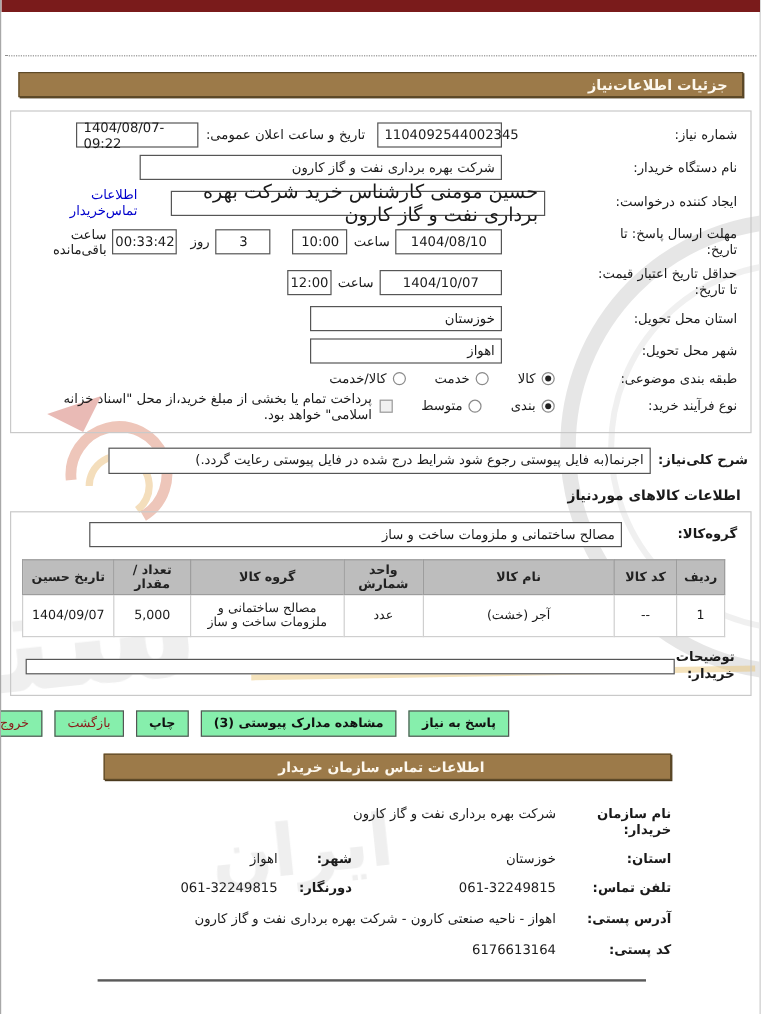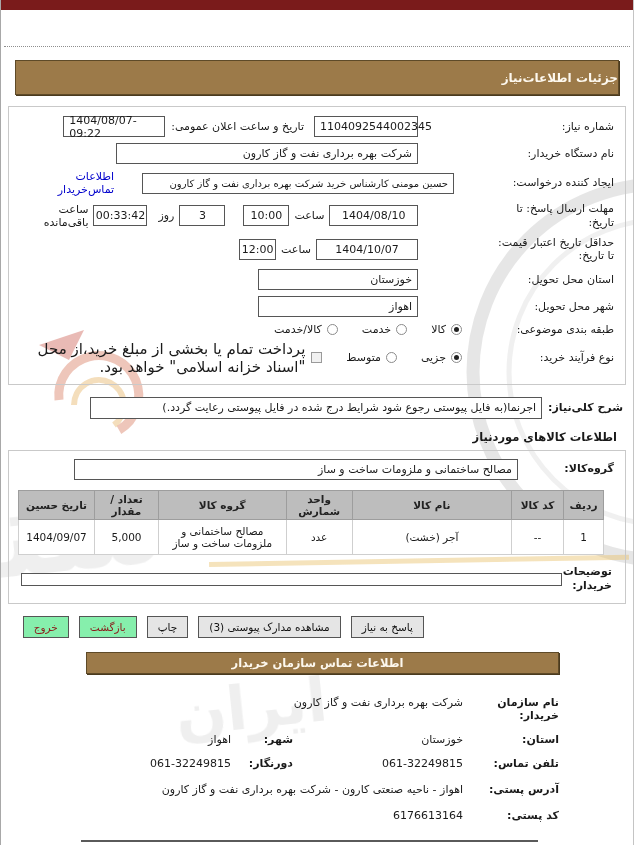--- a/index.html
+++ b/index.html
@@ -11,21 +11,21 @@
   .b { font-weight:bold; }
   .ltr { direction:ltr; unicode-bidi:embed; }
 
   
   .topbar { height:10px; background:#7a1b1b; }
   .dotted { border-top:1px dotted #8e8e8e; margin:36px 3px 0 3px; }
 
   
   .bar { background:#9c7a49; border:1px solid #5e4a28; box-shadow:1px 1px 0 #4a3a1e;
          color:#fdf8ee; font-weight:bold; font-size:12px; display:flex; align-items:center; }
-  .bar1 { height:35px; margin:13px 14px 0 14px; }
+  .bar1 { height:21px; margin:13px 14px 0 14px; padding-right:12px; }
   .bar2 { height:22px; margin:14px 74px 0 85px; padding-right:10px; font-size:11.5px;justify-content:center; }
 
   
   .panel { border:1px solid #c9c9c9; background:transparent; }
   .panel1 { margin:11px 7px 0 7px; padding:9px 11px 8px 8px; }
   .panel2 { margin:6px 7px 0 7px; padding:8px 11px 10px 8px; }
 
   
   .frow { display:flex; align-items:center; margin-bottom:6px; }
   .flabel { width:118px; flex:0 0 auto; line-height:1.25; }
@@ -35,21 +35,21 @@
   .fbox.c { justify-content:center; }
   .lnk { color:#0000cc; margin-right:28px; cursor:pointer; }
   .small-lbl { margin:0 5px; }
 
   
   .radio { display:inline-flex; align-items:center; margin-left:24px; }
   .radio .circ { width:11px; height:11px; border:1px solid #8a8a8a; border-radius:50%;
                  background:#fff; margin-left:5px; position:relative; }
   .radio.sel .circ::after { content:""; position:absolute; inset:2px; border-radius:50%; background:#222; }
   .chk { width:11px; height:11px; border:1px solid #9a9a9a; background:#f1f1f1; margin-left:6px; flex:0 0 auto; }
-  .note { font-size:15px; }
+  .note { font-size:11px; }
 
   
   .descrow { display:flex; align-items:center; margin:12px 10px 0 10px; }
   .descrow .fbox { flex:1; height:22px; }
 
   .sec-title { margin:11px 16px 0 0; font-size:11.5px; }
 
   
   table.goods { border-collapse:collapse; width:586px; margin:10px 10px 0 0; font-size:10.5px; }
   table.goods th { background:#bdbdbd; color:#222; font-weight:bold; border:1px solid #9d9d9d;
@@ -59,21 +59,21 @@
   table.goods { border:1px solid #8f8f8f; }
 
   .notesrow { display:flex; align-items:center; margin:10px 2px 0 4px; }
   .notesrow .nlabel { width:50px; flex:0 0 auto; line-height:1.3; }
   .notesrow .fbox { flex:1; height:13px; }
 
   
   .btnrow { display:flex; align-items:center; margin:12px 209px 0 0; gap:10px; }
   .btn { border:1px solid #555; height:22px; display:flex; align-items:center; justify-content:center;
          padding:0 10px; font-size:10.5px; cursor:pointer; white-space:nowrap; }
-  .btn.green { background:#e5e5e5; color:#111; }
+  .btn.green { background:#86efac; color:#111;font-weight:bold; }
   .btn.pink  { background:#86efac; color:#8b1a1a; }
 
   
   .crow { display:flex; align-items:baseline; margin:0 74px 0 0; }
   .clabel { width:96px; flex:0 0 auto; font-weight:bold; }
   .cval { }
   .cval2-wrap { display:flex; align-items:baseline; width:100%; }
   .col1 { width:170px; flex:0 0 auto; }
   .clabel2 { width:62px; flex:0 0 auto; font-weight:bold; }
   .divider { border-top:2px solid #5a5a5a; margin:18px 95px 0 80px; }
@@ -122,21 +122,21 @@
 
       <div class="frow">
         <span class="flabel">نام دستگاه خریدار:</span>
         <span class="gap"></span>
         <span class="fbox" style="width:302px">شرکت بهره برداری نفت و گاز کارون</span>
       </div>
 
       <div class="frow">
         <span class="flabel">ایجاد کننده درخواست:</span>
         <span class="gap" style="flex-basis:42px"></span>
-        <span class="fbox" style="width:316px; font-size:10px">حسین مومنی  کارشناس خرید شرکت بهره برداری نفت و گاز کارون</span>
+        <span class="fbox" style="width:316px; font-size:16px">حسین مومنی  کارشناس خرید شرکت بهره برداری نفت و گاز کارون</span>
         <span class="lnk">اطلاعات تماس‌خریدار</span>
       </div>
 
       <div class="frow">
         <span class="flabel">مهلت ارسال پاسخ: تا تاریخ:</span>
         <span class="gap"></span>
         <span class="fbox c ltr" style="width:102px">1404/08/10</span>
         <span class="small-lbl">ساعت</span>
         <span class="fbox c ltr" style="width:52px">10:00</span>
         <span class="gap" style="flex-basis:18px"></span>
@@ -181,21 +181,21 @@
           <i class="circ"></i>
           <span>کالا/خدمت</span>
         </span>
       </div>
 
       <div class="frow" style="margin-bottom:0">
         <span class="flabel">نوع فرآیند خرید:</span>
         <span class="gap" style="flex-basis:34px"></span>
         <span class="radio sel">
           <i class="circ"></i>
-          <span>جزیی</span>
+          <span>بندی</span>
         </span>
         <span class="radio">
           <i class="circ"></i>
           <span>متوسط</span>
         </span>
         <span class="chk"></span>
         <span class="note">پرداخت تمام یا بخشی از مبلغ خرید،از محل "اسناد خزانه اسلامی" خواهد بود.</span>
       </div>
 
     </div>

